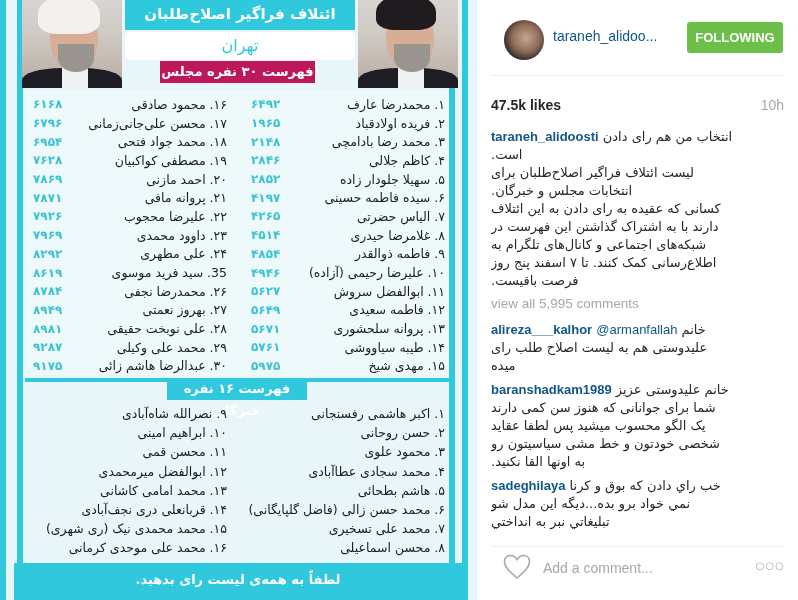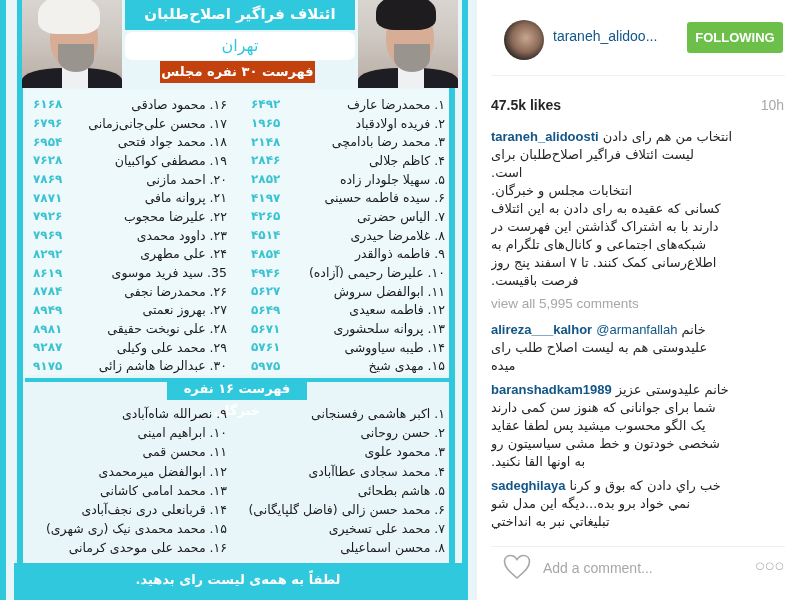--- a/index.html
+++ b/index.html
@@ -18,21 +18,21 @@
   .portrait.right { left: 358px; }
   .portrait .head { position: absolute; left: 28px; top: 10px; width: 48px; height: 60px; border-radius: 45% 45% 50% 50%; background: #d8ad95; }
   .portrait .turban-white { position: absolute; left: 16px; top: -6px; width: 62px; height: 40px; border-radius: 50% 50% 30% 30%; background: #f3f1ee; }
   .portrait .turban-black { position: absolute; left: 18px; top: -6px; width: 60px; height: 36px; border-radius: 50% 50% 30% 30%; background: #1e1c1f; }
   .portrait .beard { position: absolute; left: 36px; top: 44px; width: 36px; height: 28px; border-radius: 0 0 50% 50%; background: #9a948f; }
   .portrait .robe { position: absolute; left: 0; top: 68px; width: 100px; height: 30px; background: #1e1d24; border-radius: 40% 40% 0 0; }
   .portrait .collar { position: absolute; left: 40px; top: 66px; width: 26px; height: 22px; background: #eef0f2; }
 
   .title-band { position: absolute; left: 125px; top: 0; width: 230px; height: 30px; background: #2fc8dc; color: #fff; font-weight: bold; font-size: 15px; text-align: center; line-height: 28px; direction: rtl; }
   .city { position: absolute; left: 125px; top: 32px; width: 230px; height: 28px; background: #fff; color: #2fc8dc; font-size: 16px; text-align: center; line-height: 28px; direction: rtl; border-radius: 7px; }
-  .list-band { position: absolute; left: 160px; top: 61px; width: 155px; height: 22px; background: #c2410c; color: #fff; font-weight: bold; font-size: 13px; text-align: center; line-height: 22px; direction: rtl; }
+  .list-band { position: absolute; left: 160px; top: 61px; width: 155px; height: 22px; background: #be185d; color: #fff; font-weight: bold; font-size: 13px; text-align: center; line-height: 22px; direction: rtl; }
 
   .majles-box { position: absolute; left: 25px; top: 90px; width: 424px; height: 285px; background: #eef9fb; }
   .col { position: absolute; top: 95px; width: 210px; }
   .col.right { left: 243px; }
   .col.left { left: 25px; }
   .row { height: 18.7px; display: flex; align-items: center; justify-content: space-between; direction: ltr; }
   .row .code { color: #3cc3d1; font-size: 12px; font-weight: bold; width: 48px; text-align: left; padding-left: 8px; letter-spacing: 1px; }
   .row .name { color: #1c1c1c; font-size: 12.5px; direction: rtl; text-align: right; flex: 1; padding-right: 8px; white-space: nowrap; }
 
   .divider { position: absolute; left: 25px; top: 378px; width: 424px; height: 4px; background: #2fc8dc; }
@@ -259,22 +259,22 @@
     <a class="username">taraneh_alidoo...</a>
     <button class="follow-btn">FOLLOWING</button>
   </div>
 
   <div class="likes">47.5k likes</div>
   <div class="time">10h</div>
 
   <div class="comments">
     <div class="comment caption">
       <span class="line"><span class="c-text">انتخاب من هم رای دادن</span> <a class="c-user">taraneh_alidoosti</a></span>
+      <span class="line c-text">است.</span>
       <span class="line c-text">لیست ائتلاف فراگیر اصلاح‌طلبان برای</span>
-      <span class="line c-text">است.</span>
       <span class="line c-text">انتخابات مجلس و خبرگان.</span>
       <span class="line c-text">کسانی که عقیده به رای دادن به این ائتلاف</span>
       <span class="line c-text">دارند با به اشتراک گذاشتن این فهرست در</span>
       <span class="line c-text">شبکه‌های اجتماعی و کانال‌های تلگرام به</span>
       <span class="line c-text">اطلاع‌رسانی کمک کنند. تا ۷ اسفند پنج روز</span>
       <span class="line c-text">فرصت باقیست.</span>
     </div>
 
     <a class="view-all">view all 5,995 comments</a>
 

